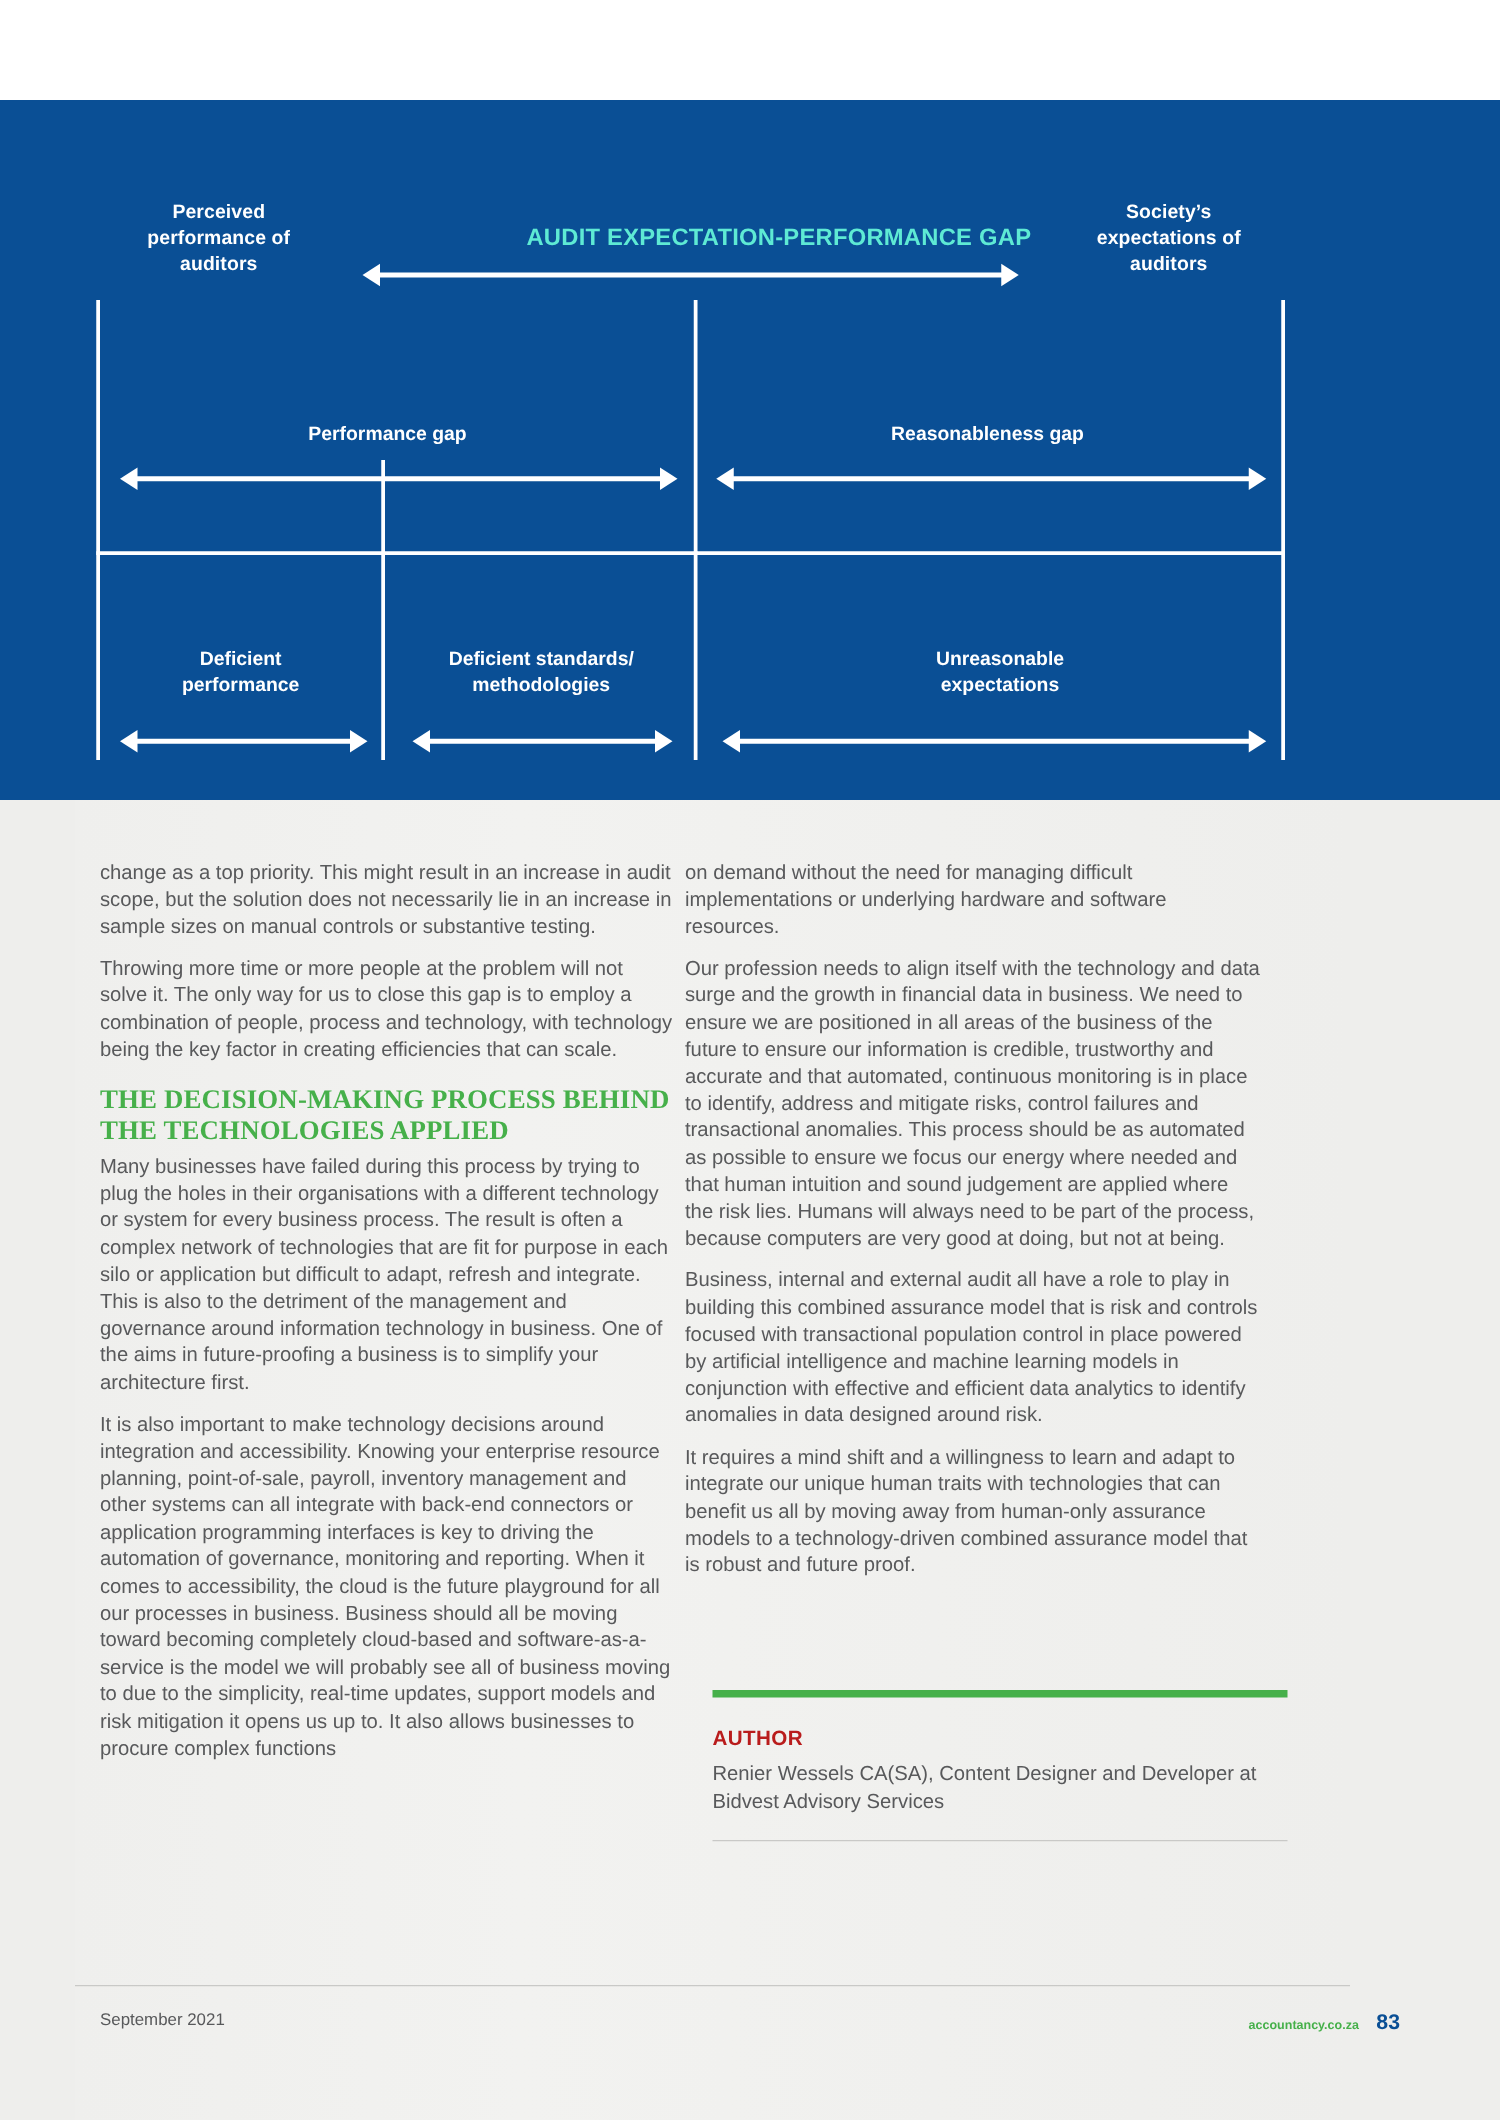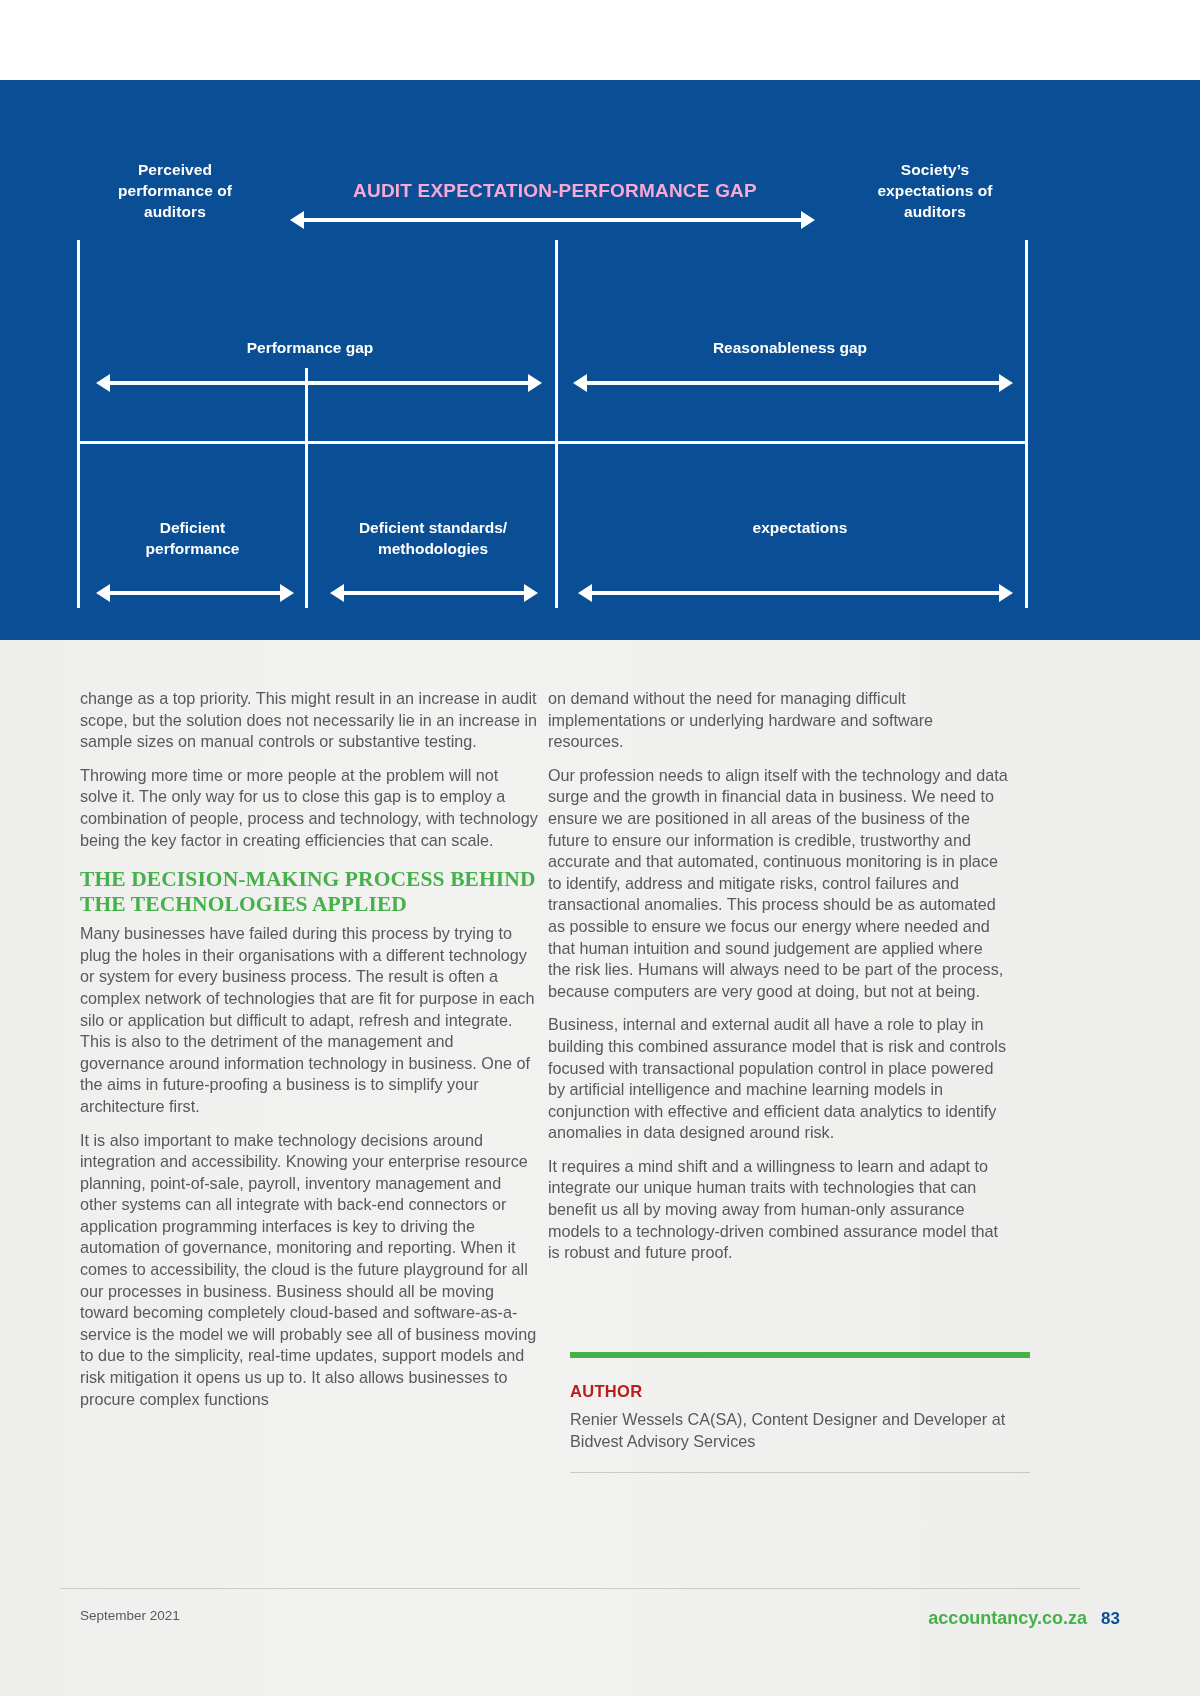--- a/index.html
+++ b/index.html
@@ -57,25 +57,25 @@
     color: #ffffff;
     font-weight: bold;
     text-align: center;
     line-height: 1.35;
     letter-spacing: 0.1px;
   }
   .side-label { font-size: 15.5px; }
 
   .title-label {
     position: absolute;
-    color: #f9a8d4;
+    color: #5eead4;
     font-weight: bold;
     font-size: 19px;
     letter-spacing: 0.2px;
-    text-align: center;
+    text-align: right;
   }
 
   
   .vrule {
     position: absolute;
     width: 3px;
     background: #ffffff;
   }
   
   .hrule {
@@ -208,21 +208,21 @@
   }
   .footer-right {
     position: absolute;
     right: 80px;
     top: 0;
     display: flex;
     align-items: baseline;
     gap: 14px;
   }
   .footer-site {
-    font-size: 18px;
+    font-size: 10px;
     color: #46b04a;
     font-weight: bold;
   }
   .footer-page {
     font-size: 17px;
     color: #0a4f95;
     font-weight: bold;
   }
 </style>
 </head>
@@ -280,20 +280,21 @@
 
     <div class="gap-label" style="left:95px; top:438px; width:195px;">
       <div>Deficient</div>
       <div>performance</div>
     </div>
     <div class="gap-label" style="left:318px; top:438px; width:230px;">
       <div>Deficient standards/</div>
       <div>methodologies</div>
     </div>
     <div class="gap-label" style="left:600px; top:438px; width:400px;">
+      <div>Unreasonable</div>
       <div>expectations</div>
     </div>
 
     <div class="arrow" style="left:96px; top:504px; width:198px;">
       <span class="head left"></span>
       <span class="shaft"></span>
       <span class="head right"></span>
     </div>
     <div class="arrow" style="left:330px; top:504px; width:208px;">
       <span class="head left"></span>

